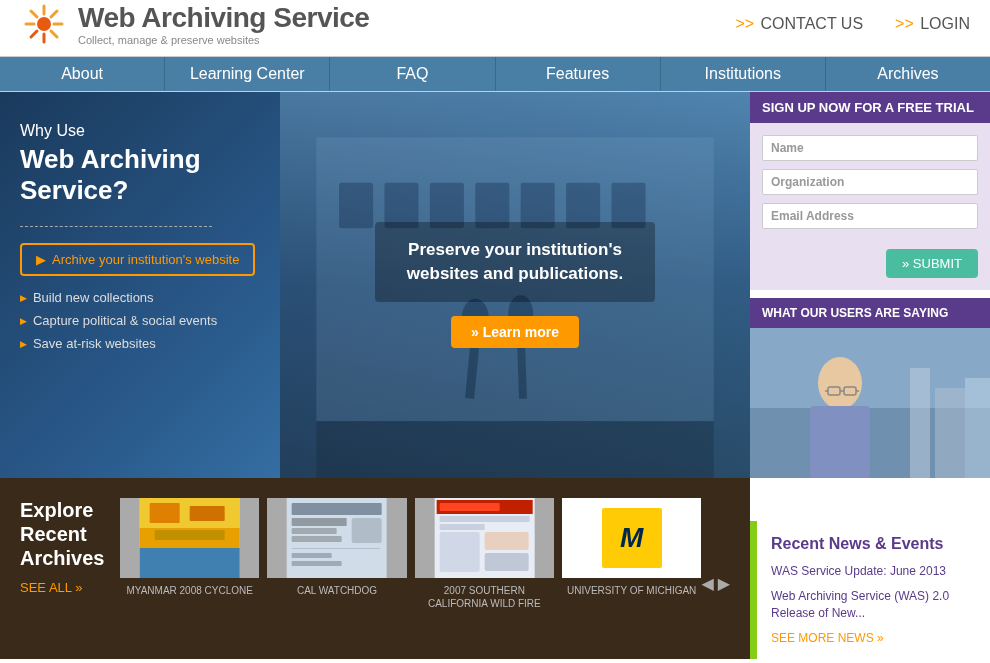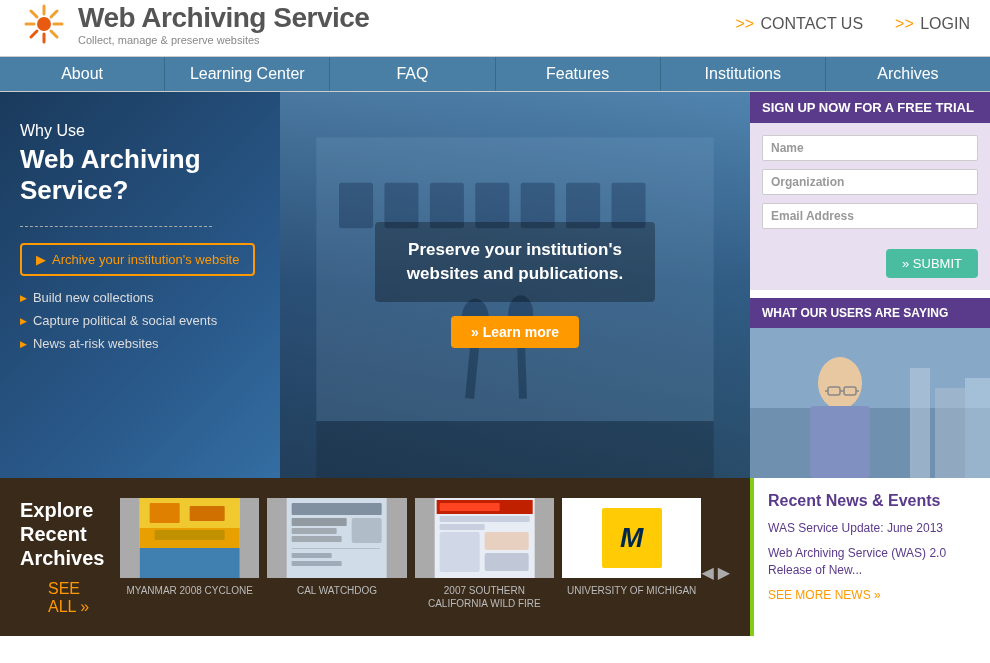--- a/index.html
+++ b/index.html
@@ -175,21 +175,21 @@
       padding: 20px;
       display: flex;
       gap: 0;
     }
     #archives-left {
       width: 100px;
       color: #fff;
       padding-right: 14px;
     }
     #archives-left h3 { font-size: 20px; font-weight: bold; line-height: 1.2; margin-bottom: 10px; }
-    #see-all { color: #f90; font-size: 16px; text-decoration: none; display: block; margin-top: 6px; margin-left: 28px; }
+    #see-all { color: #f90; font-size: 13px; text-decoration: none; display: block; margin-top: 6px; }
     #archives-cards {
       flex: 1;
       display: flex;
       gap: 8px;
       align-items: flex-start;
     }
     .archive-card { flex: 1; text-align: center; color: #ccc; }
     .archive-thumb {
       width: 100%;
       height: 80px;
@@ -200,21 +200,21 @@
       justify-content: center;
       font-size: 9px;
       color: #666;
       overflow: hidden;
     }
     .archive-label { font-size: 10px; color: #bbb; line-height: 1.3; text-transform: uppercase; }
     #nav-arrows { display: flex; gap: 4px; align-items: center; justify-content: center; padding-top: 30px; }
     #nav-arrows span { color: #aaa; cursor: pointer; font-size: 16px; }
 
     
-    #news-section { width: 240px; background: #fff; padding: 14px; border-left: 4px solid #84cc16; }
+    #news-section { width: 240px; background: #fff; padding: 14px; border-left: 7px solid #84cc16; margin-top: 43px; }
     #news-title { font-size: 16px; color: #5a3a8a; font-weight: bold; margin-bottom: 10px; }
     #news-list { list-style: none; }
     #news-list li { margin-bottom: 8px; }
     #news-list li a { color: #5a3a8a; text-decoration: none; font-size: 12px; line-height: 1.4; }
     #see-more-news { color: #f90; font-size: 12px; margin-top: 10px; display: block; text-decoration: none; }
 
     
     .michigan-logo {
       font-size: 28px;
       font-weight: 900;
@@ -282,21 +282,21 @@
       <h2>Why Use</h2>
       <h3>Web Archiving Service?</h3>
       <hr id="hero-divider">
       <button id="archive-btn">
         <span class="arrow">▶</span>
         <span>Archive your institution's website</span>
       </button>
       <ul id="hero-list">
         <li>Build new collections</li>
         <li>Capture political &amp; social events</li>
-        <li>News at-risk websites</li>
+        <li>Save at-risk websites</li>
       </ul>
     </div>
     <div id="hero-right">
       <div id="hero-bg"></div>
 
       <svg style="position:absolute;top:0;left:0;width:100%;height:100%;opacity:0.35" viewBox="0 0 470 340" preserveAspectRatio="xMidYMid slice">
         <rect x="60" y="40" width="350" height="250" fill="#8ab0d0" opacity="0.5"></rect>
         <rect x="80" y="80" width="30" height="40" fill="#2a4060" rx="2"></rect>
         <rect x="120" y="80" width="30" height="40" fill="#2a4060" rx="2"></rect>
         <rect x="160" y="80" width="30" height="40" fill="#2a4060" rx="2"></rect>

